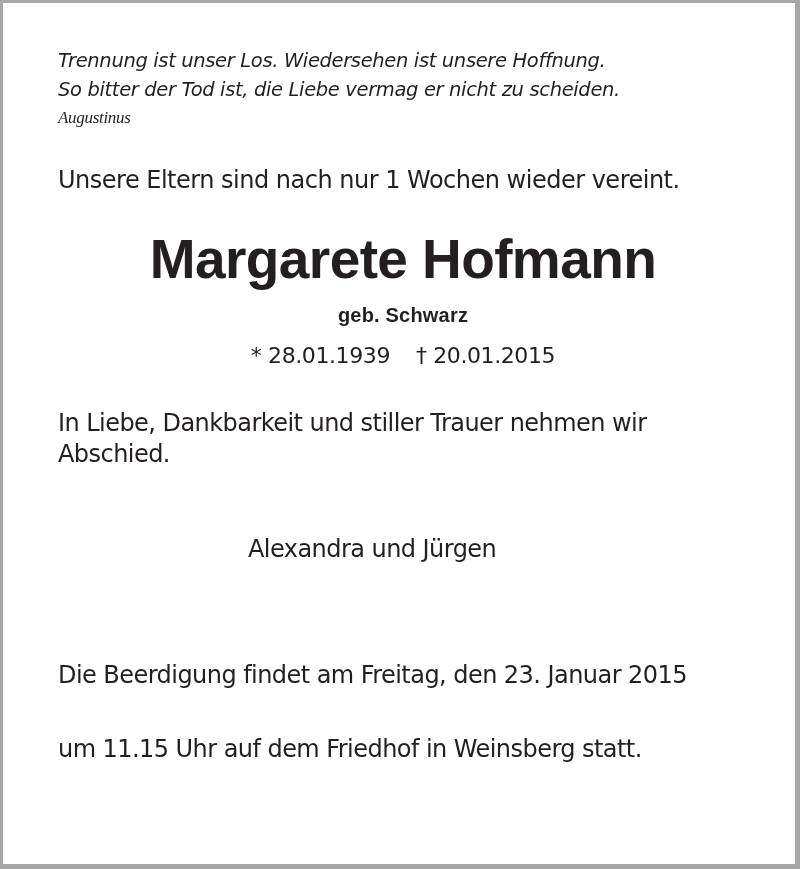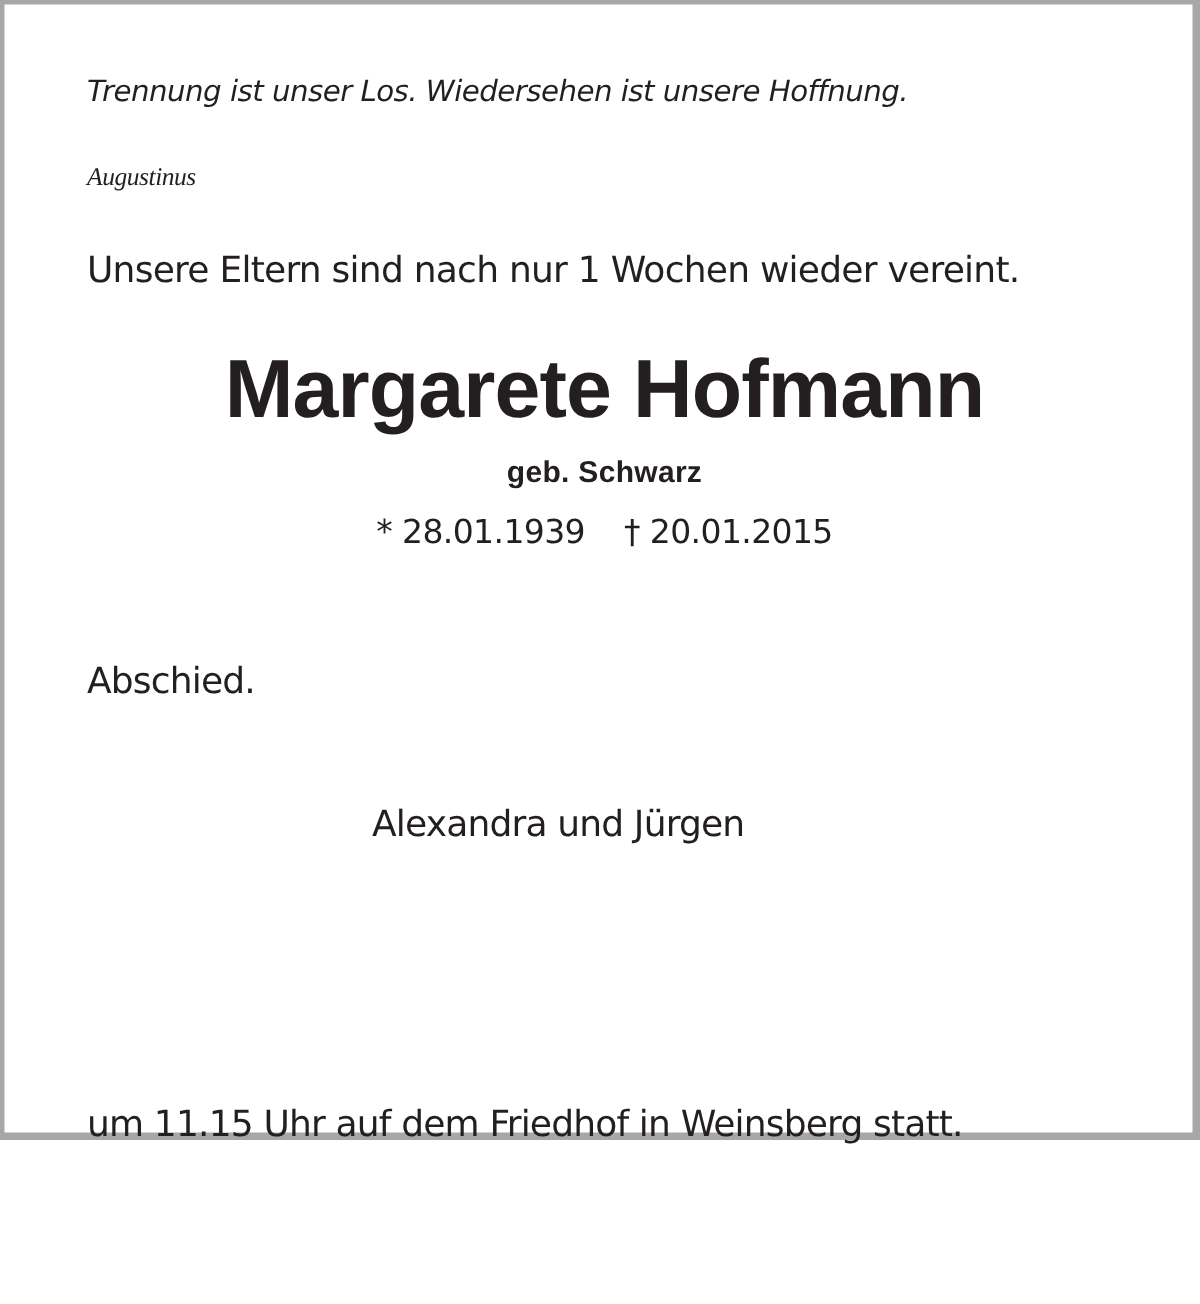--- a/index.html
+++ b/index.html
@@ -13,21 +13,21 @@
       position: relative;
       overflow: hidden;
       font-family: "DejaVu Sans", sans-serif;
       color: #231f20;
     }
     .frame {
       position: absolute;
       left: 0;
       top: 0;
       width: 800px;
-      height: 760px;
+      height: 869px;
       box-sizing: border-box;
       border-top: 3px solid #a7a7a9;
       border-left: 3px solid #a7a7a9;
       border-right: 5px solid #a7a7a9;
       border-bottom: 5px solid #a7a7a9;
       background: #ffffff;
     }
     .line {
       position: absolute;
       white-space: nowrap;
@@ -91,34 +91,37 @@
       font-size: 24px;
       letter-spacing: -0.55px;
     }
   </style>
 </head>
 <body>
 
 <div class="frame">
 
   <div class="line quote" style="top:48px;">Trennung ist unser Los. Wiedersehen ist unsere Hoffnung.</div>
+  <div class="line quote" style="top:77px;">So bitter der Tod ist, die Liebe vermag er nicht zu scheiden.</div>
   <div class="line quote author" style="top:106px;">Augustinus</div>
 
   <div class="line intro" style="top:165px;">Unsere Eltern sind nach nur 1 Wochen wieder vereint.</div>
 
   <div class="line name" style="top:229px;">Margarete Hofmann</div>
 
   <div class="line maiden" style="top:302px;">geb. Schwarz</div>
 
   <div class="line dates" style="top:342px;">
     <span>*</span>
     <span>28.01.1939</span><span class="gap"></span><span>†</span>
     <span>20.01.2015</span>
   </div>
 
+  <div class="line body-text" style="top:408px;">In Liebe, Dankbarkeit und stiller Trauer nehmen wir</div>
   <div class="line body-text" style="top:439px;">Abschied.</div>
 
   <div class="line family" style="top:534px;">Alexandra und Jürgen</div>
 
+  <div class="line body-text" style="top:660px;">Die Beerdigung findet am Freitag, den 23. Januar 2015</div>
   <div class="line body-text" style="top:691px;margin-top:43px;">um 11.15 Uhr auf dem Friedhof in Weinsberg statt.</div>
 
 
 </div>
 
 </body></html>

